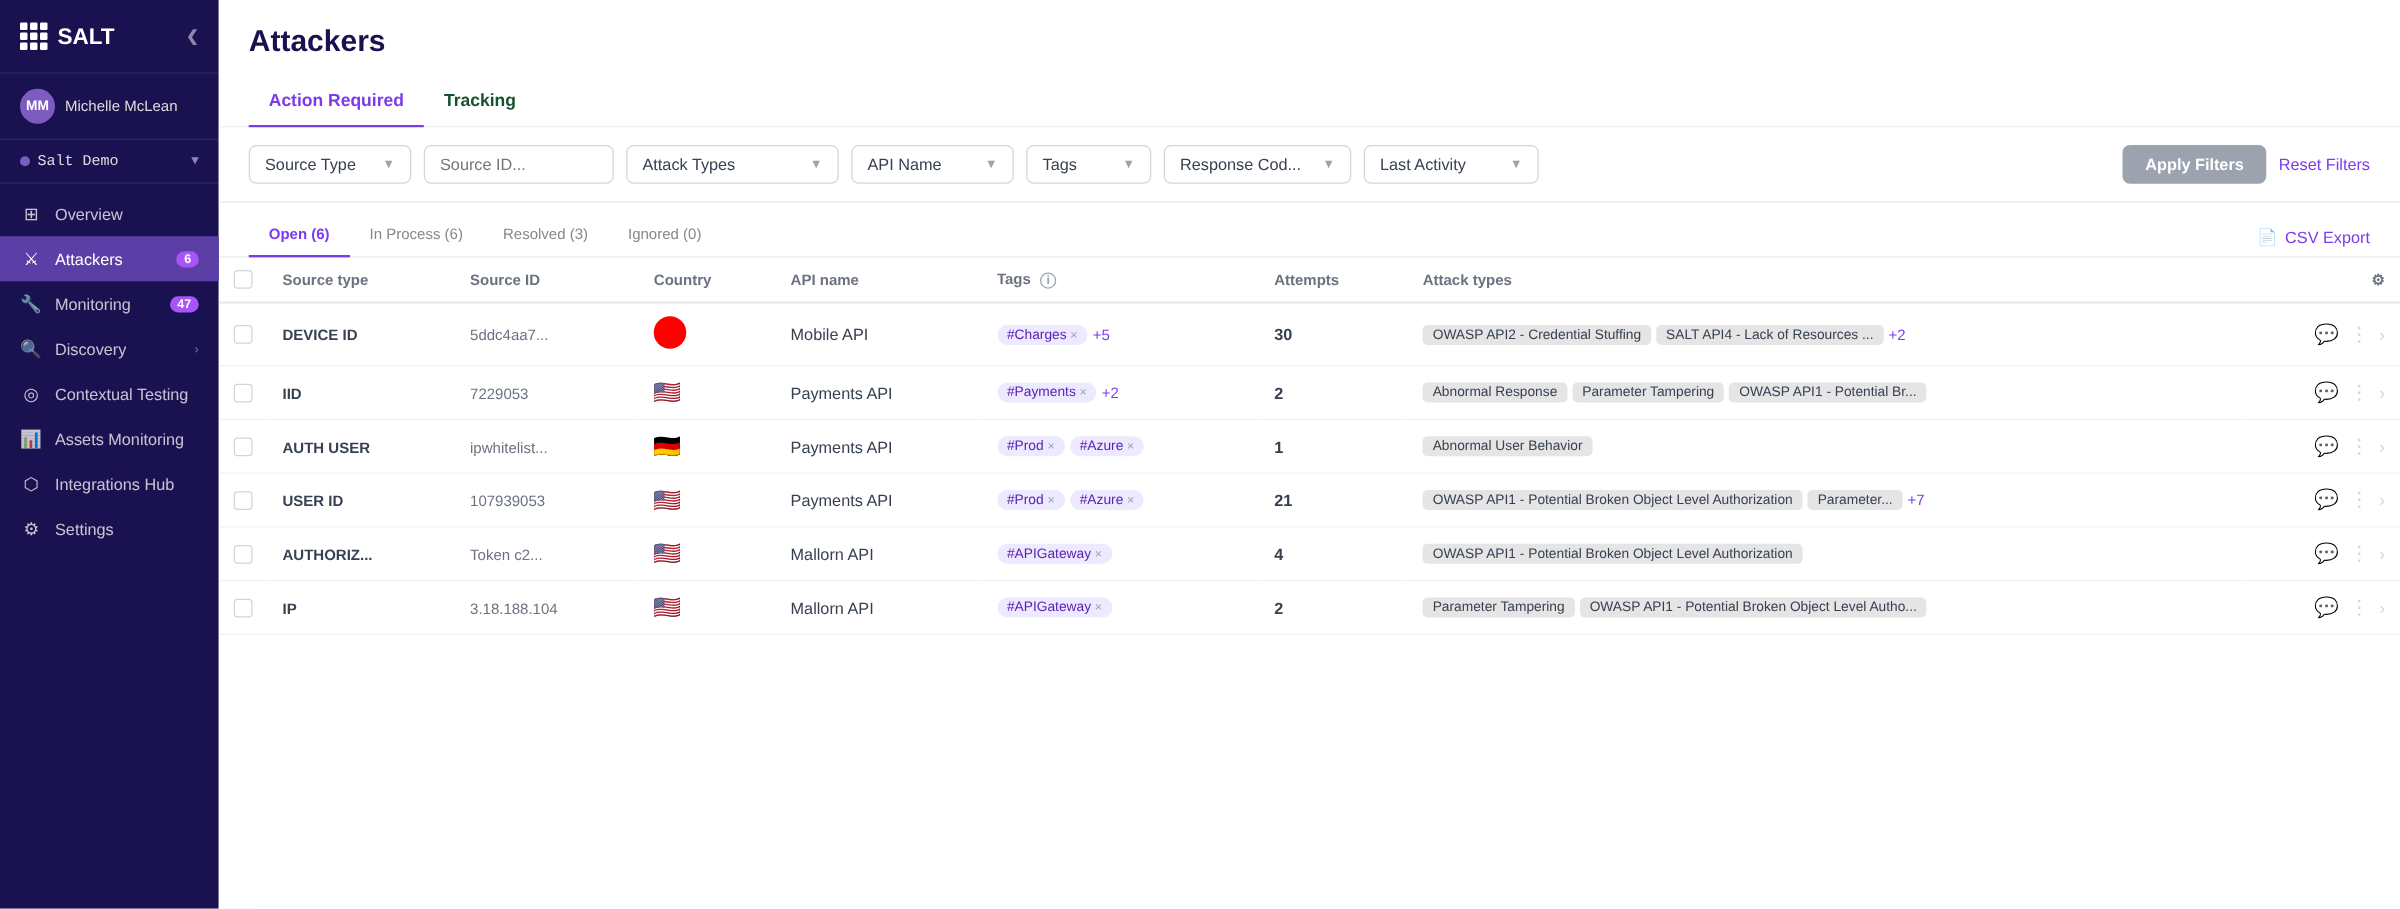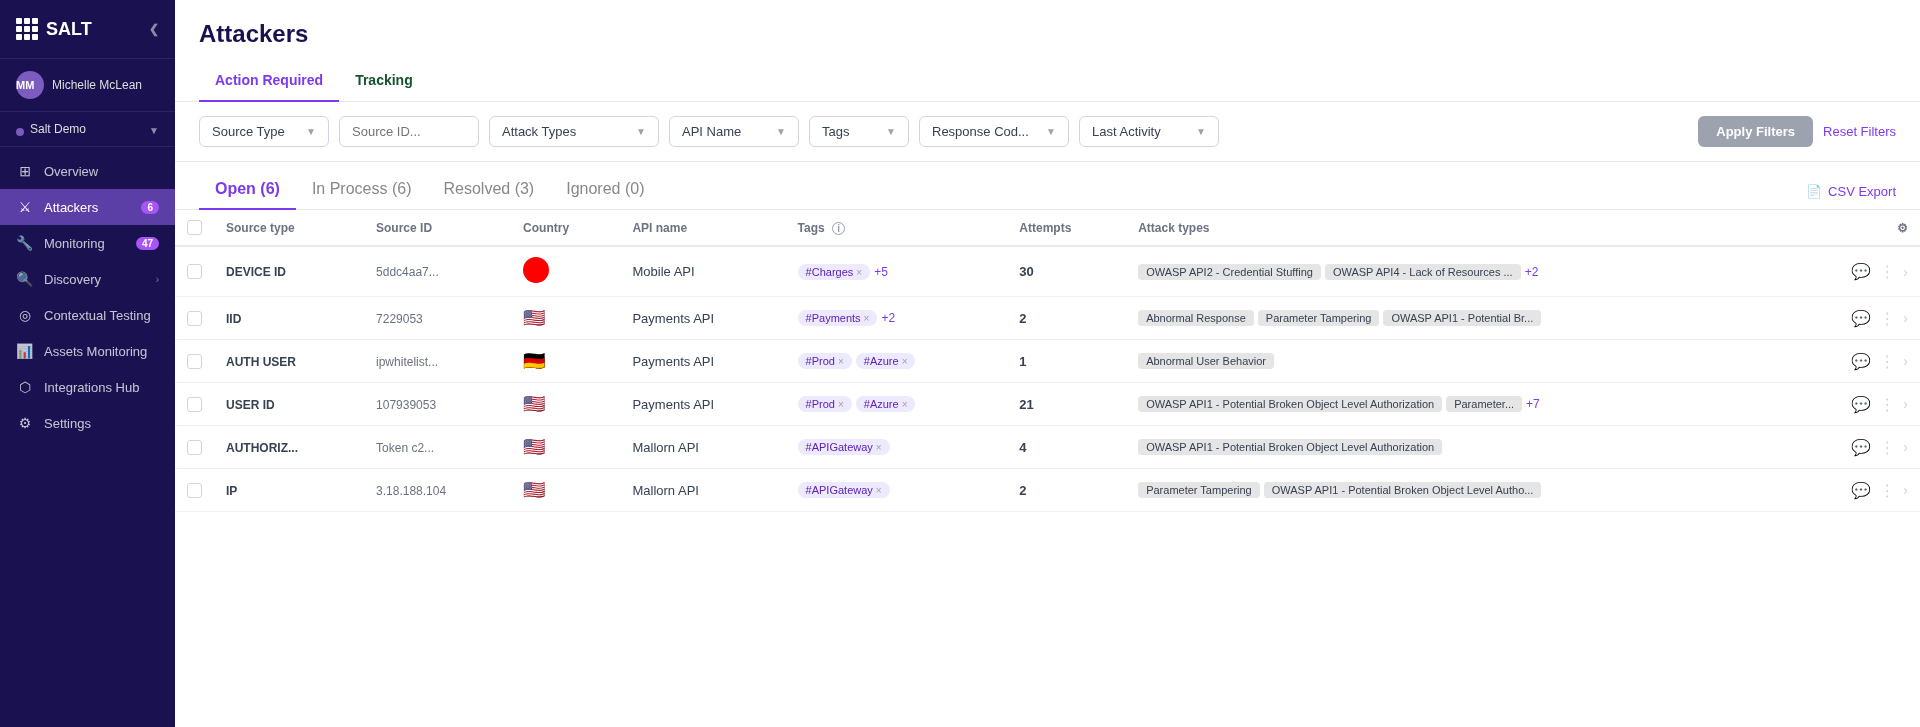--- a/index.html
+++ b/index.html
@@ -5,23 +5,23 @@
     * { box-sizing: border-box; margin: 0; padding: 0; }
     body { font-family: 'Segoe UI', Arial, sans-serif; font-size: 13px; background: #f5f6fa; display: flex; height: 727px; overflow: hidden; }
 
     
     .sidebar { width: 175px; min-width: 175px; background: #1a1250; color: #fff; display: flex; flex-direction: column; height: 100%; }
     .sidebar-logo { display: flex; align-items: center; gap: 8px; padding: 18px 16px; font-size: 18px; font-weight: 700; color: #fff; border-bottom: 1px solid rgba(255,255,255,0.08); }
     .sidebar-logo-icon { display: grid; grid-template-columns: repeat(3,6px); gap: 2px; }
     .sidebar-logo-icon span { width: 6px; height: 6px; background: #fff; border-radius: 1px; display: block; }
     .sidebar-collapse { margin-left: auto; cursor: pointer; font-size: 12px; color: rgba(255,255,255,0.5); }
     .sidebar-user { display: flex; align-items: center; gap: 8px; padding: 12px 16px; border-bottom: 1px solid rgba(255,255,255,0.08); }
-    .sidebar-user-avatar { width: 28px; height: 28px; border-radius: 50%; background: #7c5cbf; display: flex; align-items: center; justify-content: flex-start; font-size: 11px; font-weight: 600; }
+    .sidebar-user-avatar { width: 28px; height: 28px; border-radius: 50%; background: #7c5cbf; display: flex; align-items: center; justify-content: center; font-size: 11px; font-weight: 600; }
     .sidebar-user-name { font-size: 12px; color: #ddd; }
-    .sidebar-env { display: flex; align-items: flex-end; gap: 6px; padding: 10px 16px; border-bottom: 1px solid rgba(255,255,255,0.08); cursor: pointer; }
+    .sidebar-env { display: flex; align-items: center; gap: 6px; padding: 10px 16px; border-bottom: 1px solid rgba(255,255,255,0.08); cursor: pointer; font-family: Liberation Mono, monospace; }
     .sidebar-env-dot { width: 8px; height: 8px; background: #7c5cbf; border-radius: 50%; }
     .sidebar-env-name { font-size: 12px; color: #ddd; }
     .sidebar-env-arrow { margin-left: auto; font-size: 10px; color: rgba(255,255,255,0.5); }
     .sidebar-nav { flex: 1; padding: 6px 0; }
     .sidebar-item { display: flex; align-items: center; gap: 10px; padding: 10px 16px; cursor: pointer; color: rgba(255,255,255,0.75); font-size: 13px; position: relative; }
     .sidebar-item.active { background: #5b3fa6; color: #fff; }
     .sidebar-item-icon { width: 18px; text-align: center; font-size: 14px; }
     .sidebar-item-label { flex: 1; }
     .sidebar-item-badge { background: #a855f7; color: #fff; font-size: 10px; font-weight: 700; border-radius: 10px; padding: 1px 6px; }
     .sidebar-item-arrow { font-size: 10px; color: rgba(255,255,255,0.4); }
@@ -31,28 +31,28 @@
     .main-header { padding: 20px 24px 0; border-bottom: 1px solid #e8eaf0; }
     .main-title { font-size: 24px; font-weight: 700; color: #1a1250; margin-bottom: 16px; }
     .main-tabs { display: flex; gap: 0; }
     .main-tab { padding: 8px 16px 12px; cursor: pointer; font-size: 14px; color: #14532d; border-bottom: 2px solid transparent; margin-bottom: -1px; font-weight: bold; }
     .main-tab.active { color: #7c3aed; border-bottom-color: #7c3aed; font-weight: 600; }
 
     
     .filter-bar { display: flex; align-items: center; gap: 10px; padding: 14px 24px; background: #fff; border-bottom: 1px solid #e8eaf0; }
     .filter-select { display: flex; align-items: center; gap: 6px; border: 1px solid #d1d5db; border-radius: 6px; padding: 7px 12px; font-size: 13px; color: #374151; cursor: pointer; background: #fff; min-width: 130px; }
     .filter-select-arrow { margin-left: auto; color: #9ca3af; font-size: 10px; }
-    .filter-input { border: 1px solid #d1d5db; border-radius: 6px; padding: 7px 12px; font-size: 13px; color: #a21caf; width: 140px; outline: none; }
+    .filter-input { border: 1px solid #d1d5db; border-radius: 6px; padding: 7px 12px; font-size: 13px; color: #a21caf; width: 152px; outline: none; }
     .filter-apply { background: #9ca3af; color: #fff; border: none; border-radius: 6px; padding: 8px 18px; font-size: 13px; font-weight: 600; cursor: pointer; margin-left: auto; white-space: nowrap; }
     .filter-reset { color: #7c3aed; font-size: 13px; font-weight: 500; cursor: pointer; white-space: nowrap; }
 
     
     .status-bar { display: flex; align-items: center; padding: 12px 24px 0; border-bottom: 1px solid #e8eaf0; }
     .status-tabs { display: flex; gap: 0; }
-    .status-tab { padding: 6px 16px 10px; cursor: pointer; font-size: 16px; color: #888; border-bottom: 2px solid transparent; margin-bottom: -1px; }
+    .status-tab { padding: 6px 16px 10px; cursor: pointer; font-size: 12px; color: #888; border-bottom: 2px solid transparent; margin-bottom: -1px; }
     .status-tab.active { color: #7c3aed; border-bottom-color: #7c3aed; font-weight: 600; }
     .csv-export { margin-left: auto; display: flex; align-items: center; gap: 6px; color: #7c3aed; font-size: 13px; font-weight: 500; cursor: pointer; }
 
     
     .table-wrap { flex: 1; overflow-y: auto; }
     table { width: 100%; border-collapse: collapse; }
     thead tr { border-bottom: 2px solid #e8eaf0; background: #fff; }
     thead th { padding: 10px 12px; text-align: left; font-size: 12px; font-weight: 600; color: #6b7280; white-space: nowrap; }
     tbody tr { border-bottom: 1px solid #f0f1f5; }
     tbody td { padding: 10px 12px; font-size: 13px; color: #374151; vertical-align: middle; }
@@ -232,21 +232,21 @@
             <td>
               <div class="tags-cell">
                 <span class="tag">#Charges <span class="tag-x">×</span></span>
                 <span class="tag-more">+5</span>
               </div>
             </td>
             <td><span class="attempts">30</span></td>
             <td>
               <div class="attack-types-cell">
                 <span class="attack-tag">OWASP API2 - Credential Stuffing</span>
-                <span class="attack-tag">OWASP API4 - Lack of Resources ...</span>
+                <span class="attack-tag">SALT API4 - Lack of Resources ...</span>
                 <span class="attack-more">+2</span>
               </div>
             </td>
             <td>
       <div class="row-actions">
         <span class="action-icon">💬</span>
         <span class="action-icon">⋮</span>
         <span class="chevron-right">›</span>
       </div>
             </td>

